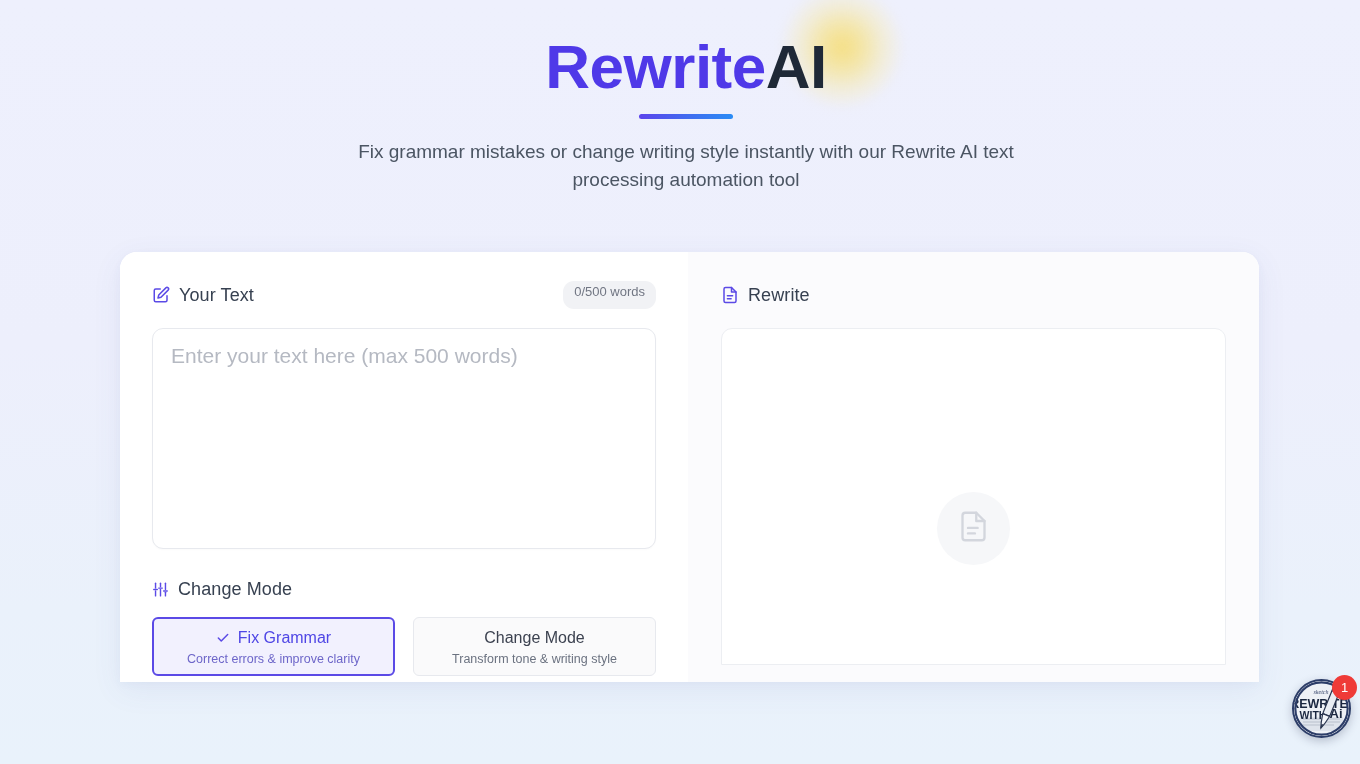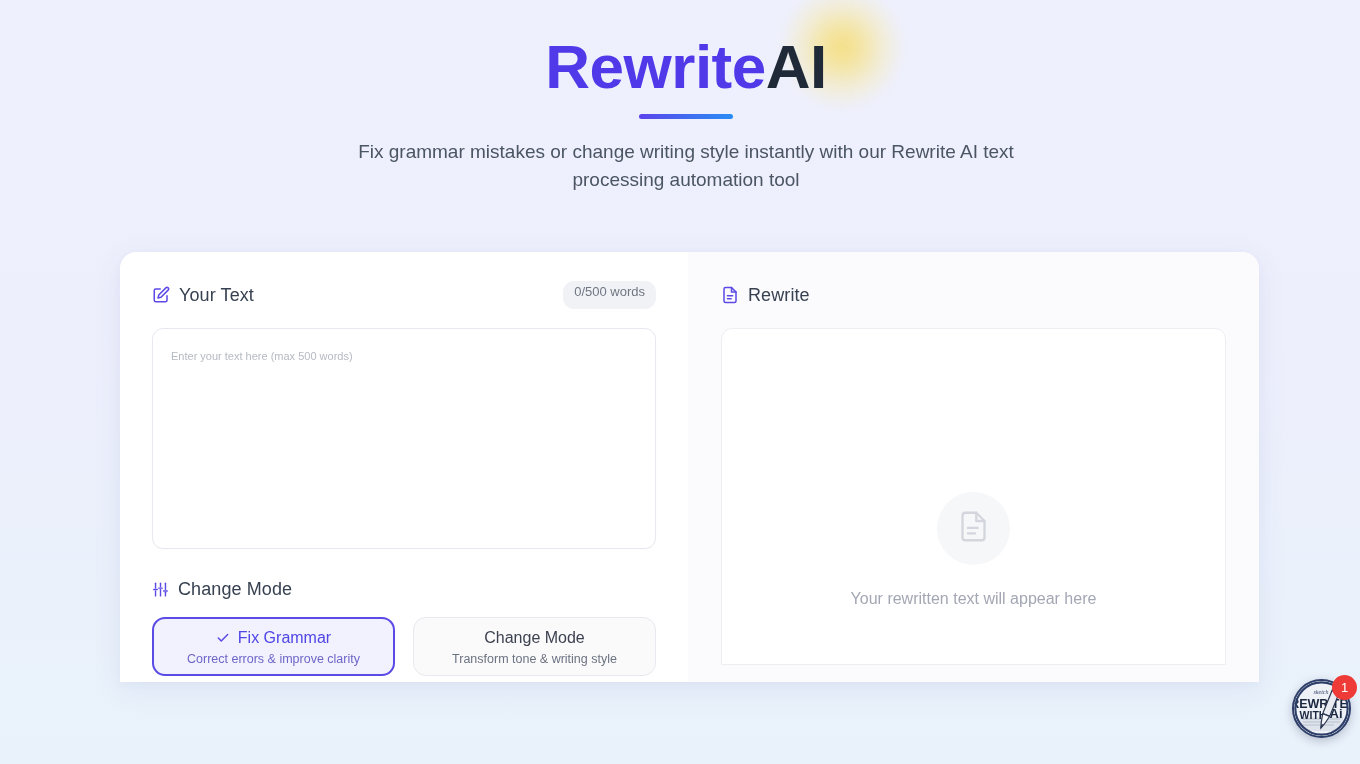--- a/index.html
+++ b/index.html
@@ -141,21 +141,21 @@
     padding: 16px 18px;
     box-shadow: 0 1px 2px rgba(20,30,60,0.02);
   }
   .textarea-box textarea {
     width: 100%;
     height: 100%;
     border: none;
     outline: none;
     resize: none;
     font-family: "Liberation Sans", sans-serif;
-    font-size: 11px;
+    font-size: 21px;
     line-height: 22px;
     color: #374151;
     background: transparent;
   }
   .textarea-box textarea::placeholder { color: #b5b9c2; }
 
   
   .mode-head {
     display: flex;
     align-items: center;
@@ -166,21 +166,21 @@
 
   .mode-row {
     display: flex;
     gap: 18px;
     margin-top: 16px;
   }
 
   .mode-card {
     width: 243px;
     height: 59px;
-    border-radius: 13px;
+    border-radius: 6px;
     background: #fafafb;
     border: 1px solid #e7e9ee;
     display: flex;
     flex-direction: column;
     align-items: center;
     justify-content: center;
     cursor: pointer;
   }
   .mode-card.selected {
     background: #f2f1fe;
@@ -348,21 +348,20 @@
       <div class="result-icon-circle">
         <span>
           <svg width="33" height="33" viewBox="0 0 24 24" fill="none" stroke="#d3d6dd" stroke-width="1.7" stroke-linecap="round" stroke-linejoin="round">
             <path d="M14 2H6a2 2 0 0 0-2 2v16a2 2 0 0 0 2 2h12a2 2 0 0 0 2-2V8z"></path>
             <polyline points="14 2 14 8 20 8"></polyline>
             <line x1="8" y1="13" x2="15" y2="13"></line>
             <line x1="8" y1="17" x2="13" y2="17"></line>
           </svg>
         </span>
       </div>
-      <div class="result-placeholder">Your rewritten text will appear here</div>
     </div>
 
   </div>
 
 </div>
 
 <div class="widget">
   <svg width="55" height="55" viewBox="0 0 55 55">
     <circle cx="27.5" cy="27.5" r="27" fill="#eef1f6"></circle>
     <path d="M6 36 L49 36 L49 50 L6 50 Z" fill="#dfe4ec"></path>

